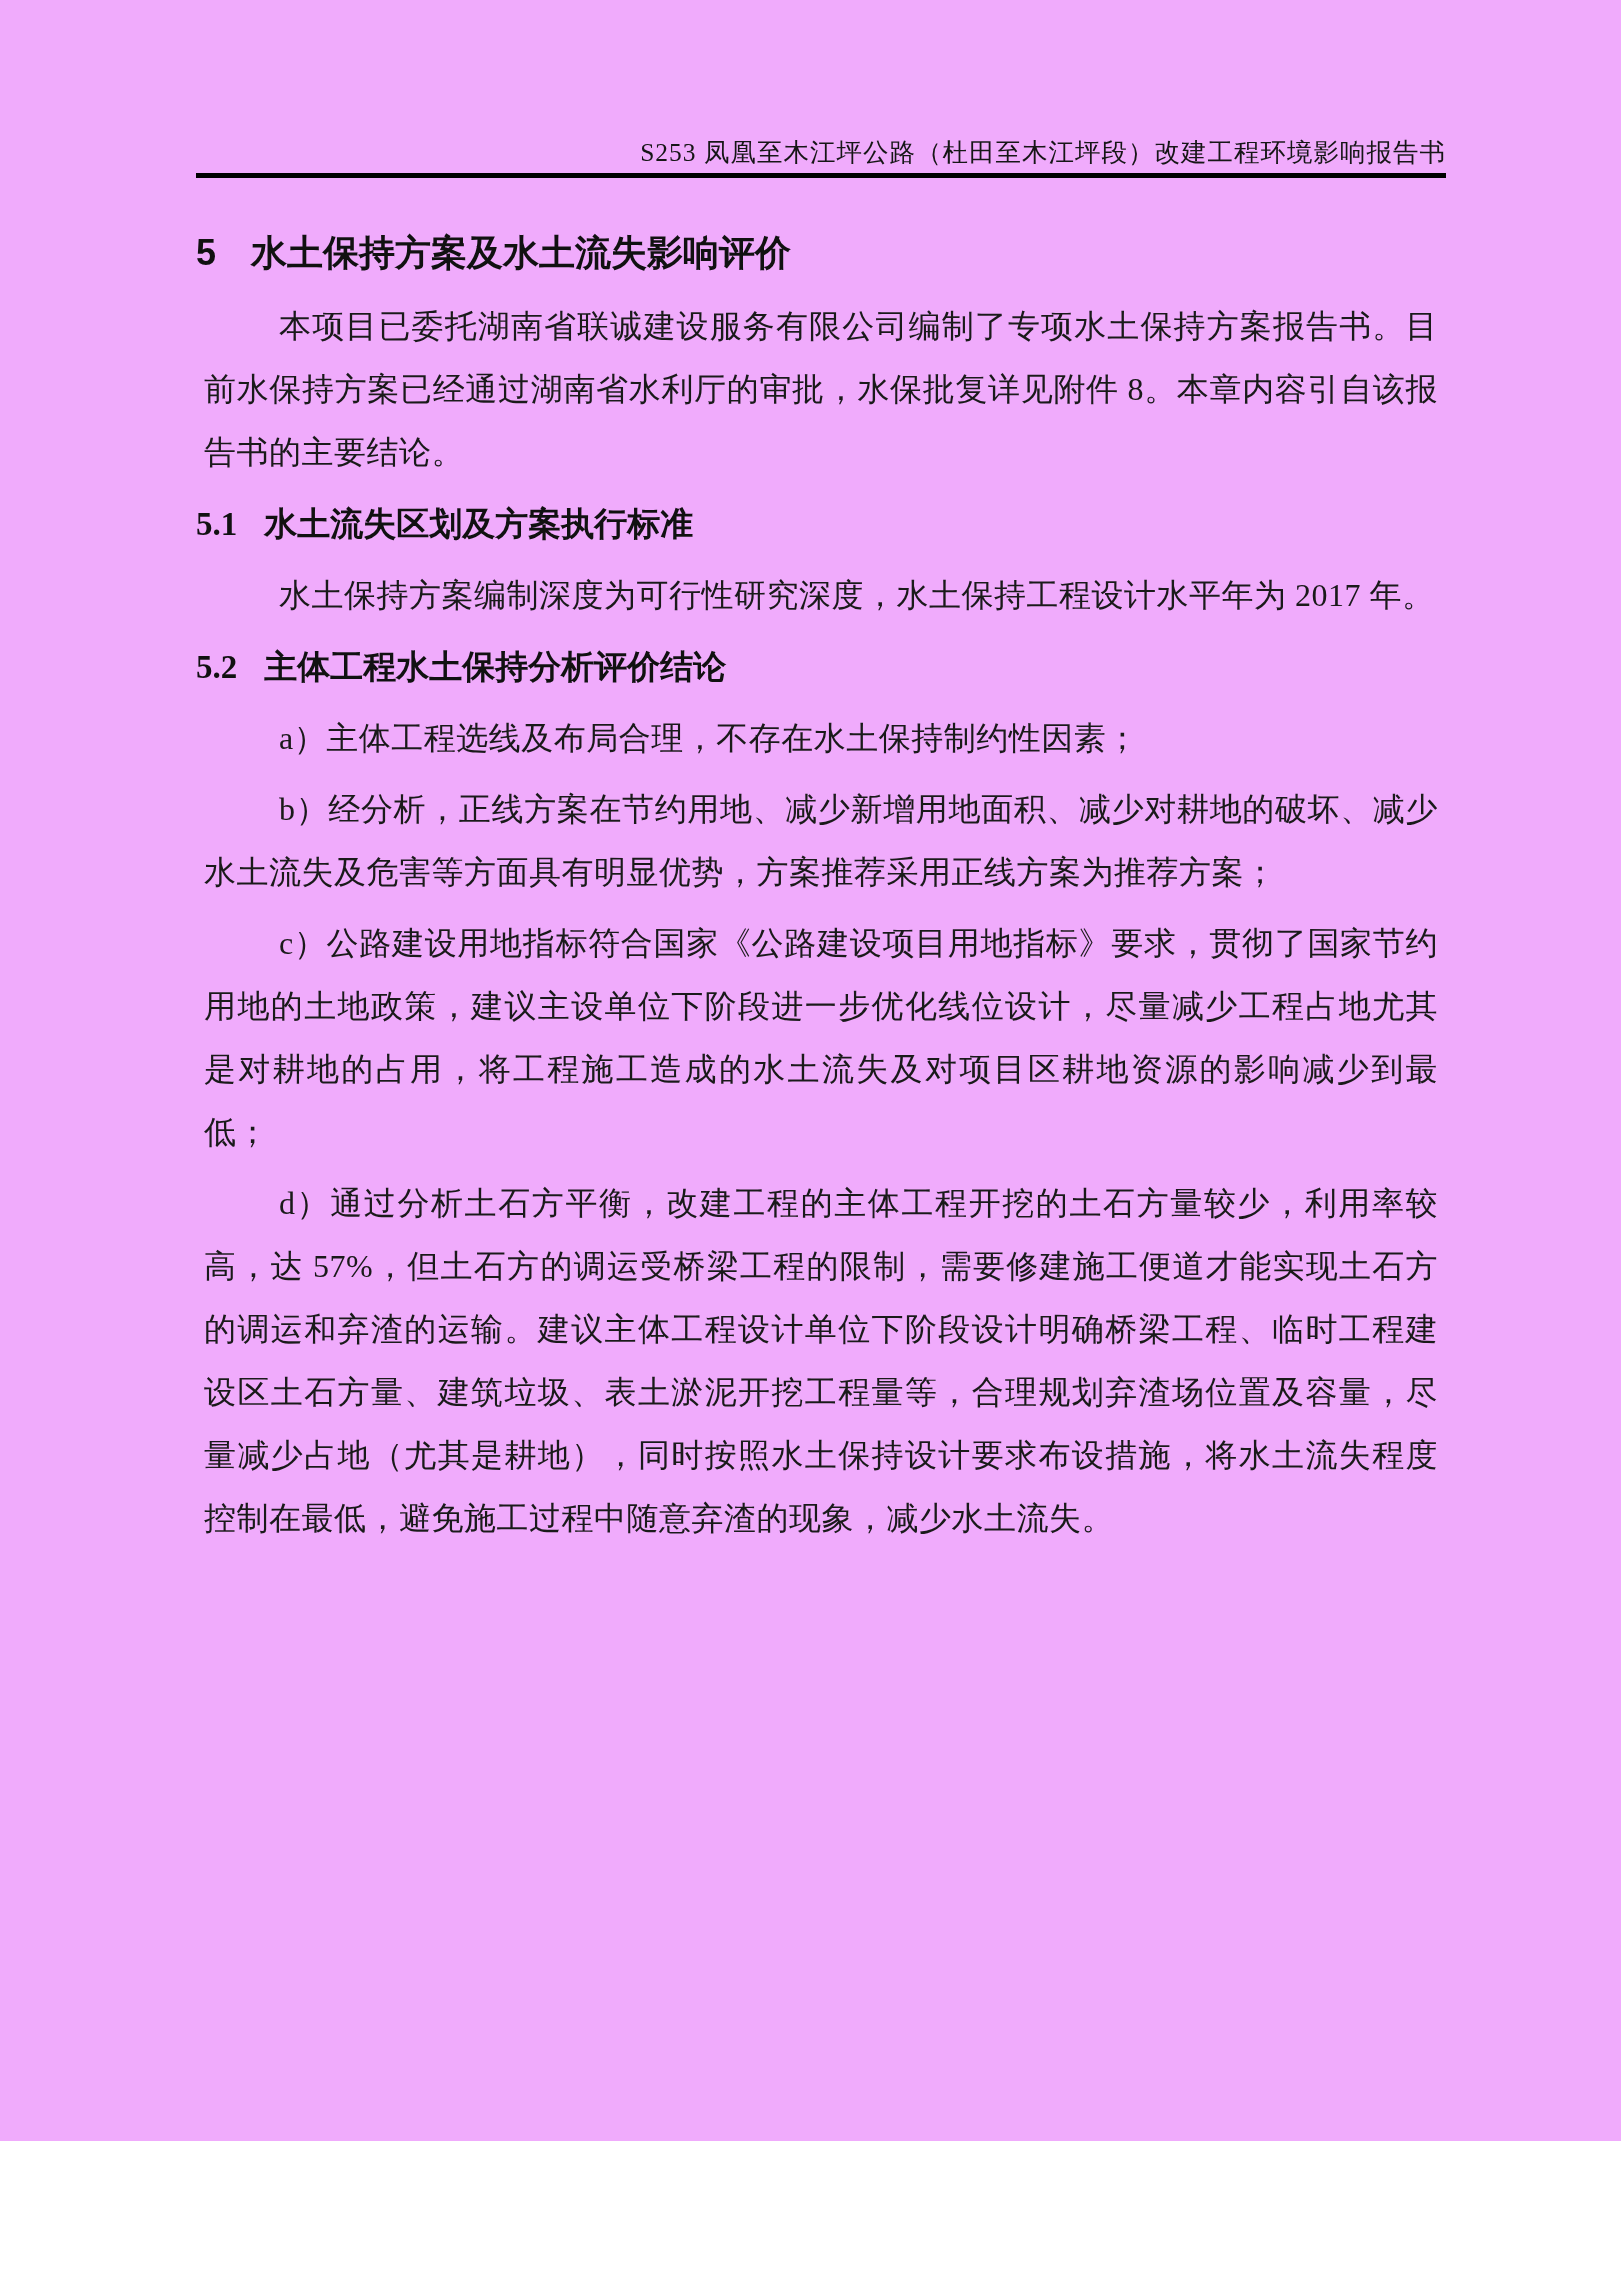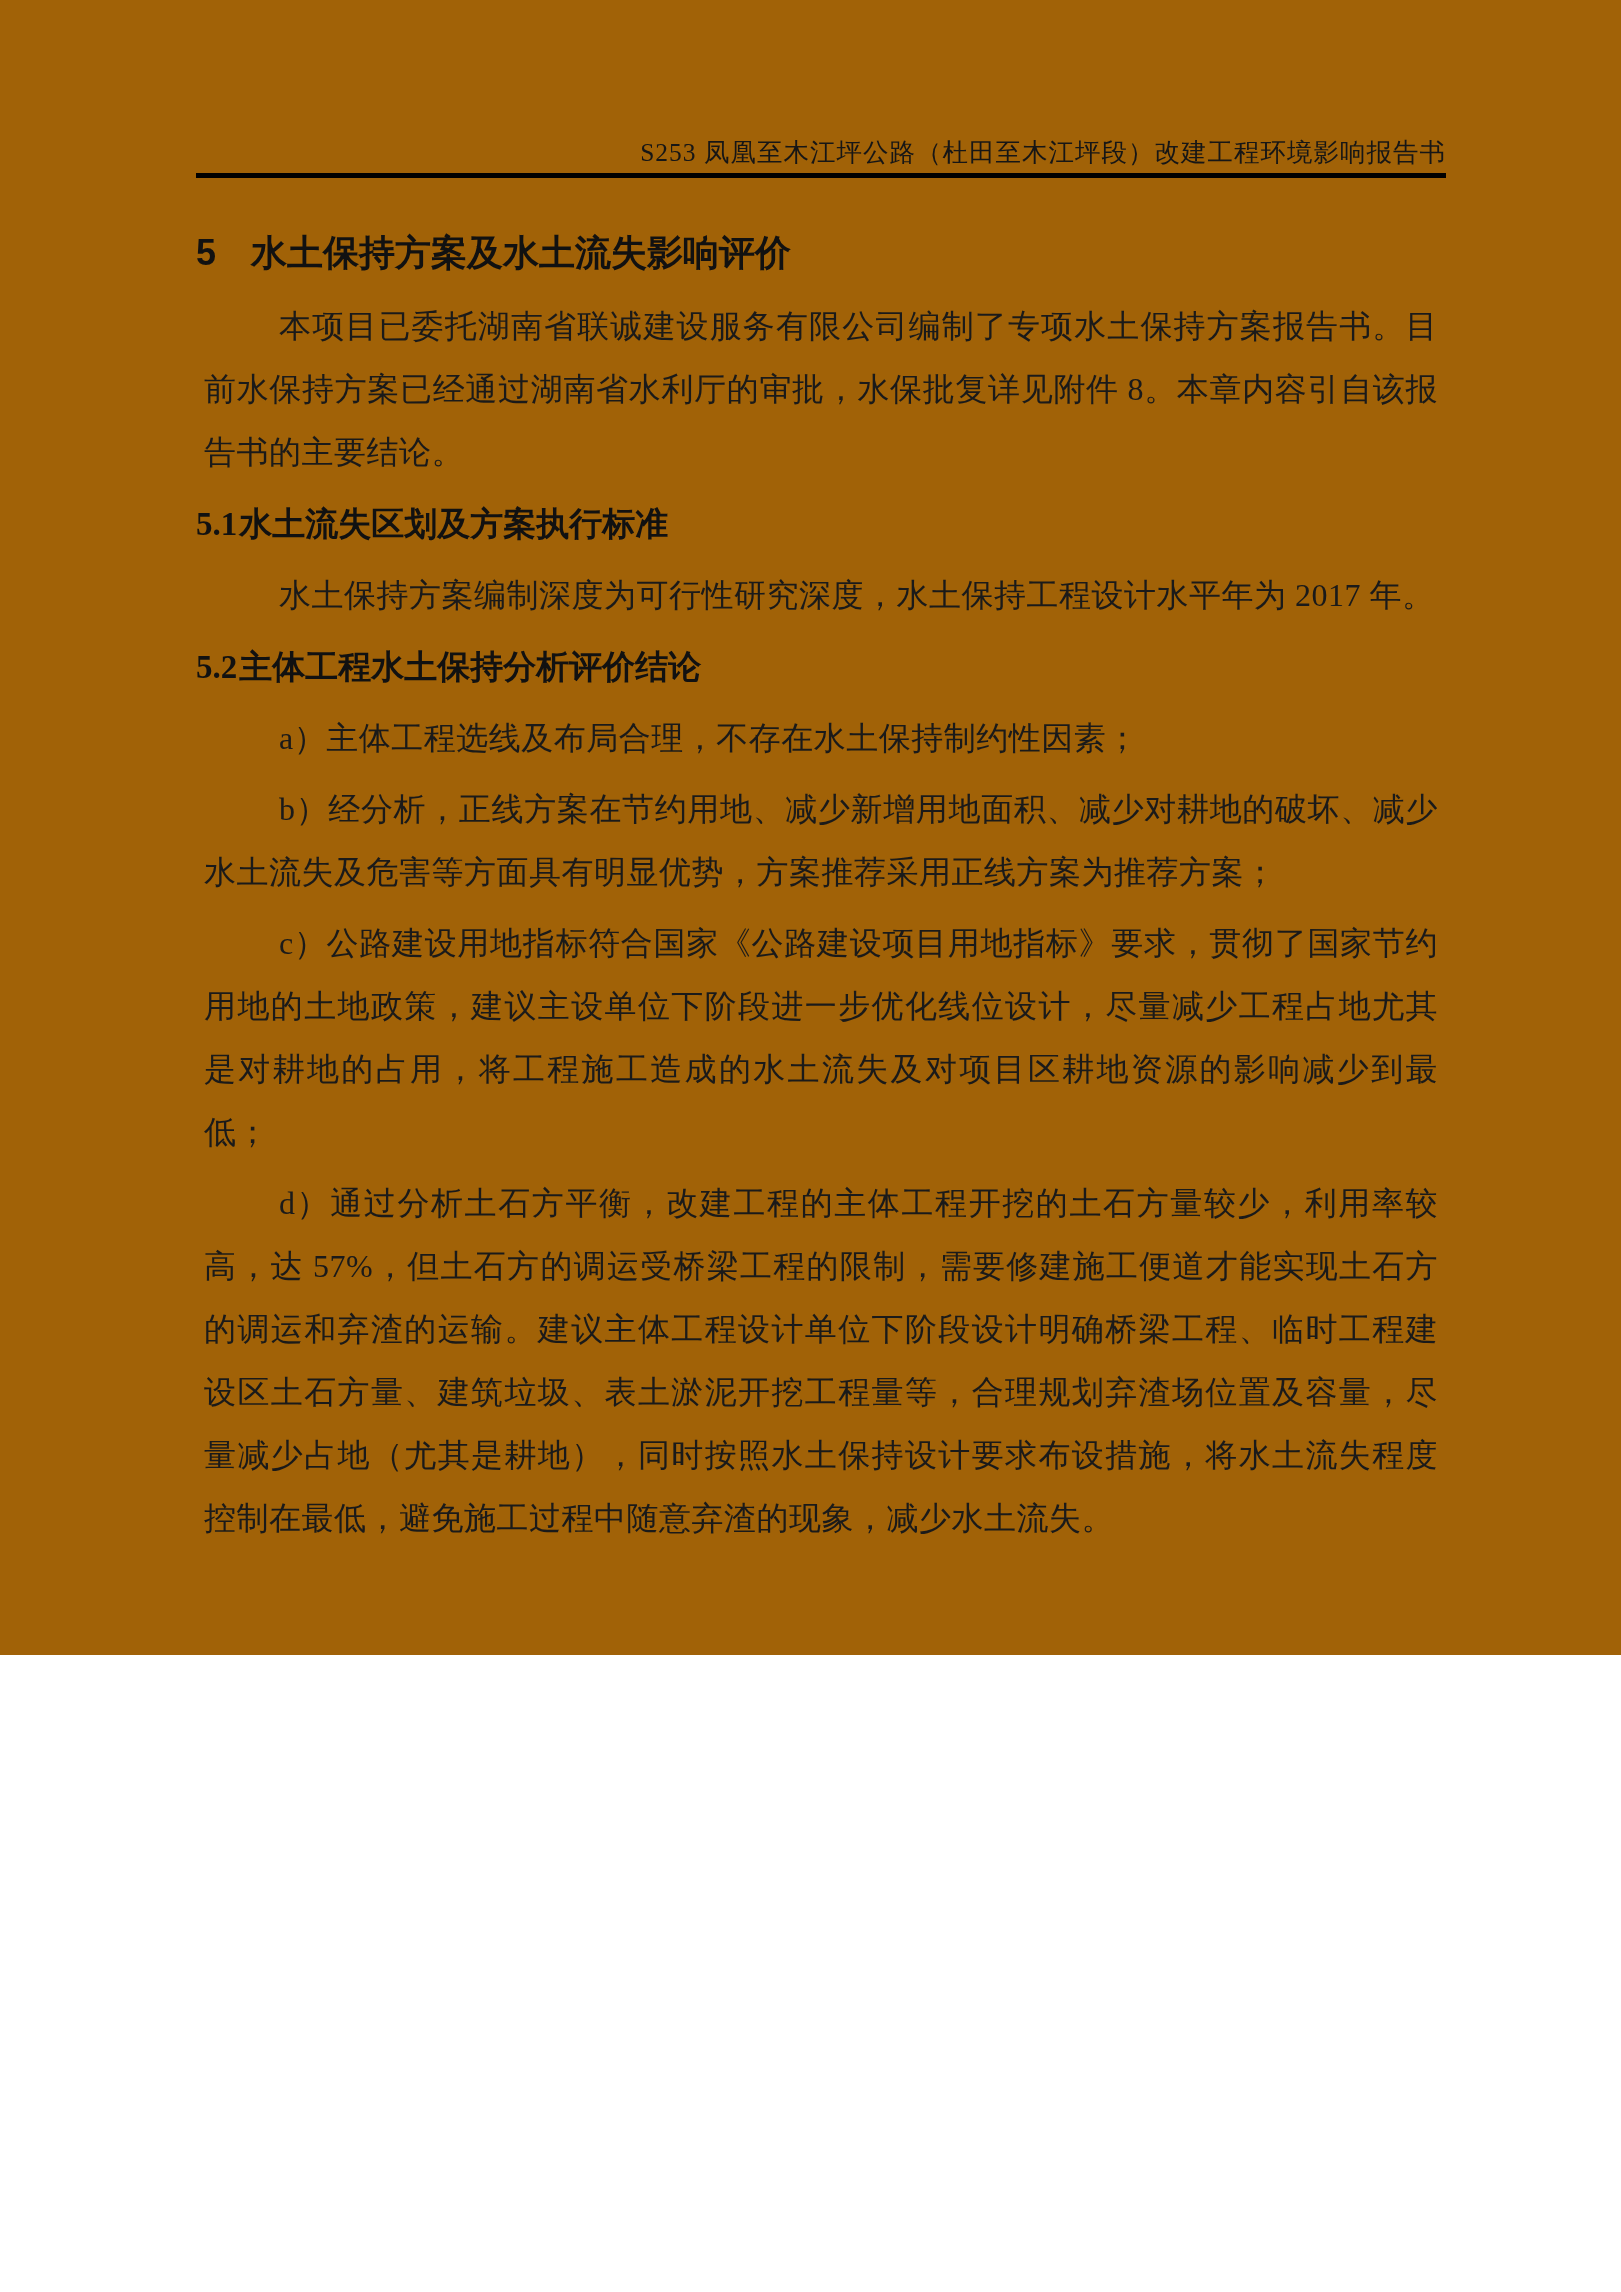--- a/index.html
+++ b/index.html
@@ -1,20 +1,20 @@
 <!DOCTYPE html>
 <html><head>
 <meta charset="utf-8">
 <style>
   html, body { margin: 0; padding: 0; background: #ffffff; }
   .page {
     position: relative;
     width: 1621px;
-    height: 1655px;
-    background: #a16207;
+    height: 2141px;
+    background: #f0abfc;
     color: #1a1a1a;
     font-family: "Liberation Serif", "DejaVu Serif", serif;
     overflow: hidden;
   }
   .running-header {
     position: absolute;
     top: 135px;
     left: 196px;
     width: 1250px;
     text-align: right;
@@ -53,21 +53,21 @@
     margin: 5.9px 0 0 0;
     font-family: "Liberation Sans", "DejaVu Sans", sans-serif;
     font-weight: bold;
     font-size: 33px;
     line-height: 63px;
     color: #111111;
   }
   .section-heading .sec-num {
     font-family: "Liberation Serif", "DejaVu Serif", serif;
     font-weight: bold;
-    margin-right: 2px;
+    margin-right: 27px;
   }
   .para {
     margin: 8px;
     font-size: 32px;
     line-height: 63px;
     letter-spacing: 0.5px;
     text-align: justify;
     text-indent: 75px;
     color: #1a1a1a;
     word-break: break-all;

